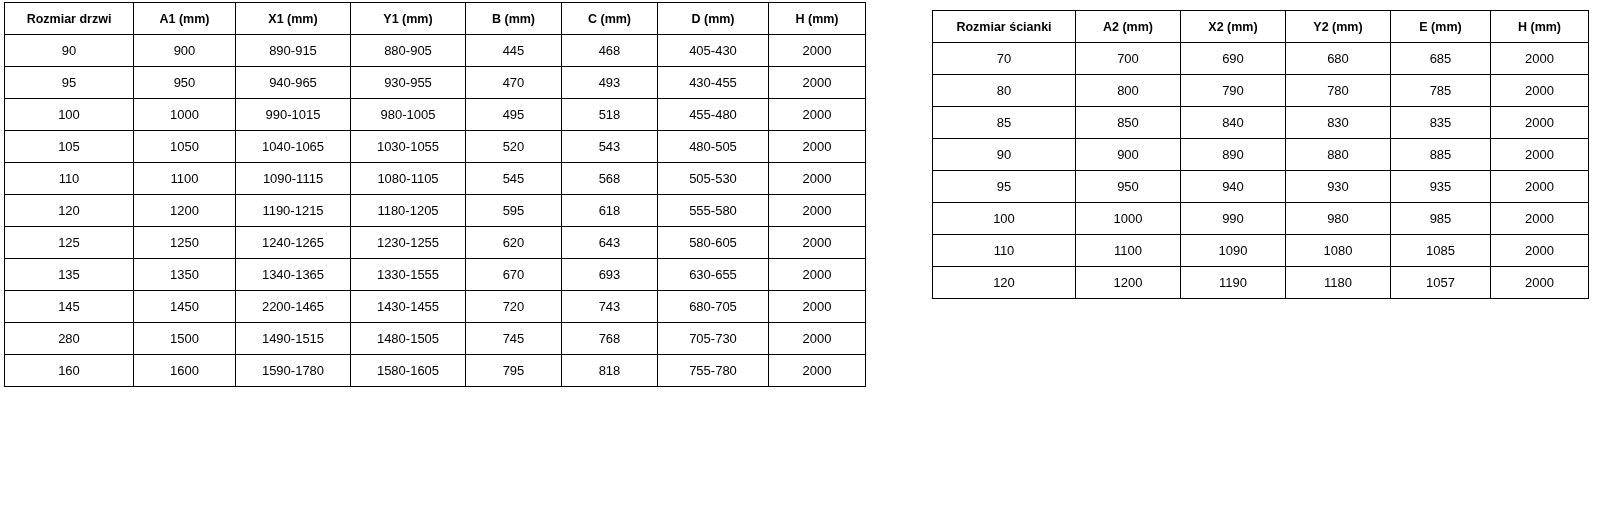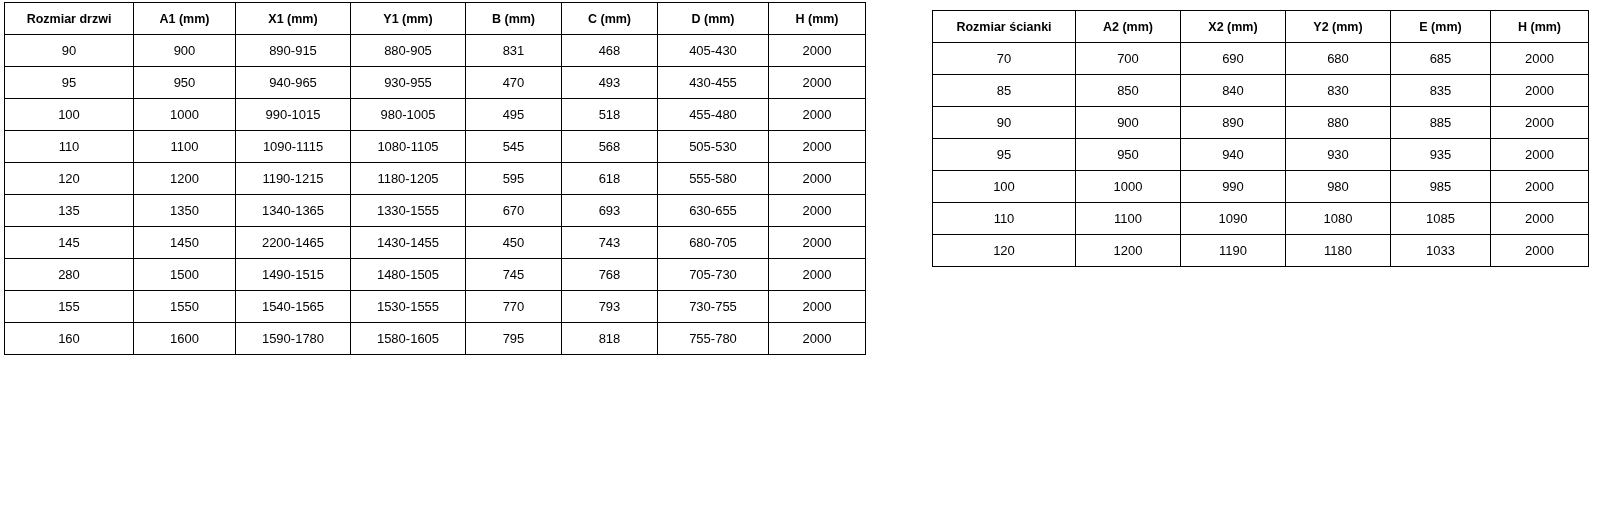--- a/index.html
+++ b/index.html
@@ -97,21 +97,21 @@
           <th>D (mm)</th>
           <th>H (mm)</th>
         </tr>
       </thead>
       <tbody>
         <tr>
           <td>90</td>
           <td>900</td>
           <td>890-915</td>
           <td>880-905</td>
-          <td>831</td>
+          <td>445</td>
           <td>468</td>
           <td>405-430</td>
           <td>2000</td>
         </tr>
         <tr>
           <td>95</td>
           <td>950</td>
           <td>940-965</td>
           <td>930-955</td>
           <td>470</td>
@@ -123,77 +123,87 @@
           <td>100</td>
           <td>1000</td>
           <td>990-1015</td>
           <td>980-1005</td>
           <td>495</td>
           <td>518</td>
           <td>455-480</td>
           <td>2000</td>
         </tr>
         <tr>
+          <td>105</td>
+          <td>1050</td>
+          <td>1040-1065</td>
+          <td>1030-1055</td>
+          <td>520</td>
+          <td>543</td>
+          <td>480-505</td>
+          <td>2000</td>
+        </tr>
+        <tr>
           <td>110</td>
           <td>1100</td>
           <td>1090-1115</td>
           <td>1080-1105</td>
           <td>545</td>
           <td>568</td>
           <td>505-530</td>
           <td>2000</td>
         </tr>
         <tr>
           <td>120</td>
           <td>1200</td>
           <td>1190-1215</td>
           <td>1180-1205</td>
           <td>595</td>
           <td>618</td>
           <td>555-580</td>
           <td>2000</td>
         </tr>
         <tr>
+          <td>125</td>
+          <td>1250</td>
+          <td>1240-1265</td>
+          <td>1230-1255</td>
+          <td>620</td>
+          <td>643</td>
+          <td>580-605</td>
+          <td>2000</td>
+        </tr>
+        <tr>
           <td>135</td>
           <td>1350</td>
           <td>1340-1365</td>
           <td>1330-1555</td>
           <td>670</td>
           <td>693</td>
           <td>630-655</td>
           <td>2000</td>
         </tr>
         <tr>
           <td>145</td>
           <td>1450</td>
           <td>2200-1465</td>
           <td>1430-1455</td>
-          <td>450</td>
+          <td>720</td>
           <td>743</td>
           <td>680-705</td>
           <td>2000</td>
         </tr>
         <tr>
           <td>280</td>
           <td>1500</td>
           <td>1490-1515</td>
           <td>1480-1505</td>
           <td>745</td>
           <td>768</td>
           <td>705-730</td>
-          <td>2000</td>
-        </tr>
-        <tr>
-          <td>155</td>
-          <td>1550</td>
-          <td>1540-1565</td>
-          <td>1530-1555</td>
-          <td>770</td>
-          <td>793</td>
-          <td>730-755</td>
           <td>2000</td>
         </tr>
         <tr>
           <td>160</td>
           <td>1600</td>
           <td>1590-1780</td>
           <td>1580-1605</td>
           <td>795</td>
           <td>818</td>
           <td>755-780</td>
@@ -226,20 +236,28 @@
       <tbody>
         <tr>
           <td>70</td>
           <td>700</td>
           <td>690</td>
           <td>680</td>
           <td>685</td>
           <td>2000</td>
         </tr>
         <tr>
+          <td>80</td>
+          <td>800</td>
+          <td>790</td>
+          <td>780</td>
+          <td>785</td>
+          <td>2000</td>
+        </tr>
+        <tr>
           <td>85</td>
           <td>850</td>
           <td>840</td>
           <td>830</td>
           <td>835</td>
           <td>2000</td>
         </tr>
         <tr>
           <td>90</td>
           <td>900</td>
@@ -270,20 +288,20 @@
           <td>1090</td>
           <td>1080</td>
           <td>1085</td>
           <td>2000</td>
         </tr>
         <tr>
           <td>120</td>
           <td>1200</td>
           <td>1190</td>
           <td>1180</td>
-          <td>1033</td>
+          <td>1057</td>
           <td>2000</td>
         </tr>
       </tbody>
     </table>
   </div>
 
 </div>
 
 </body></html>

